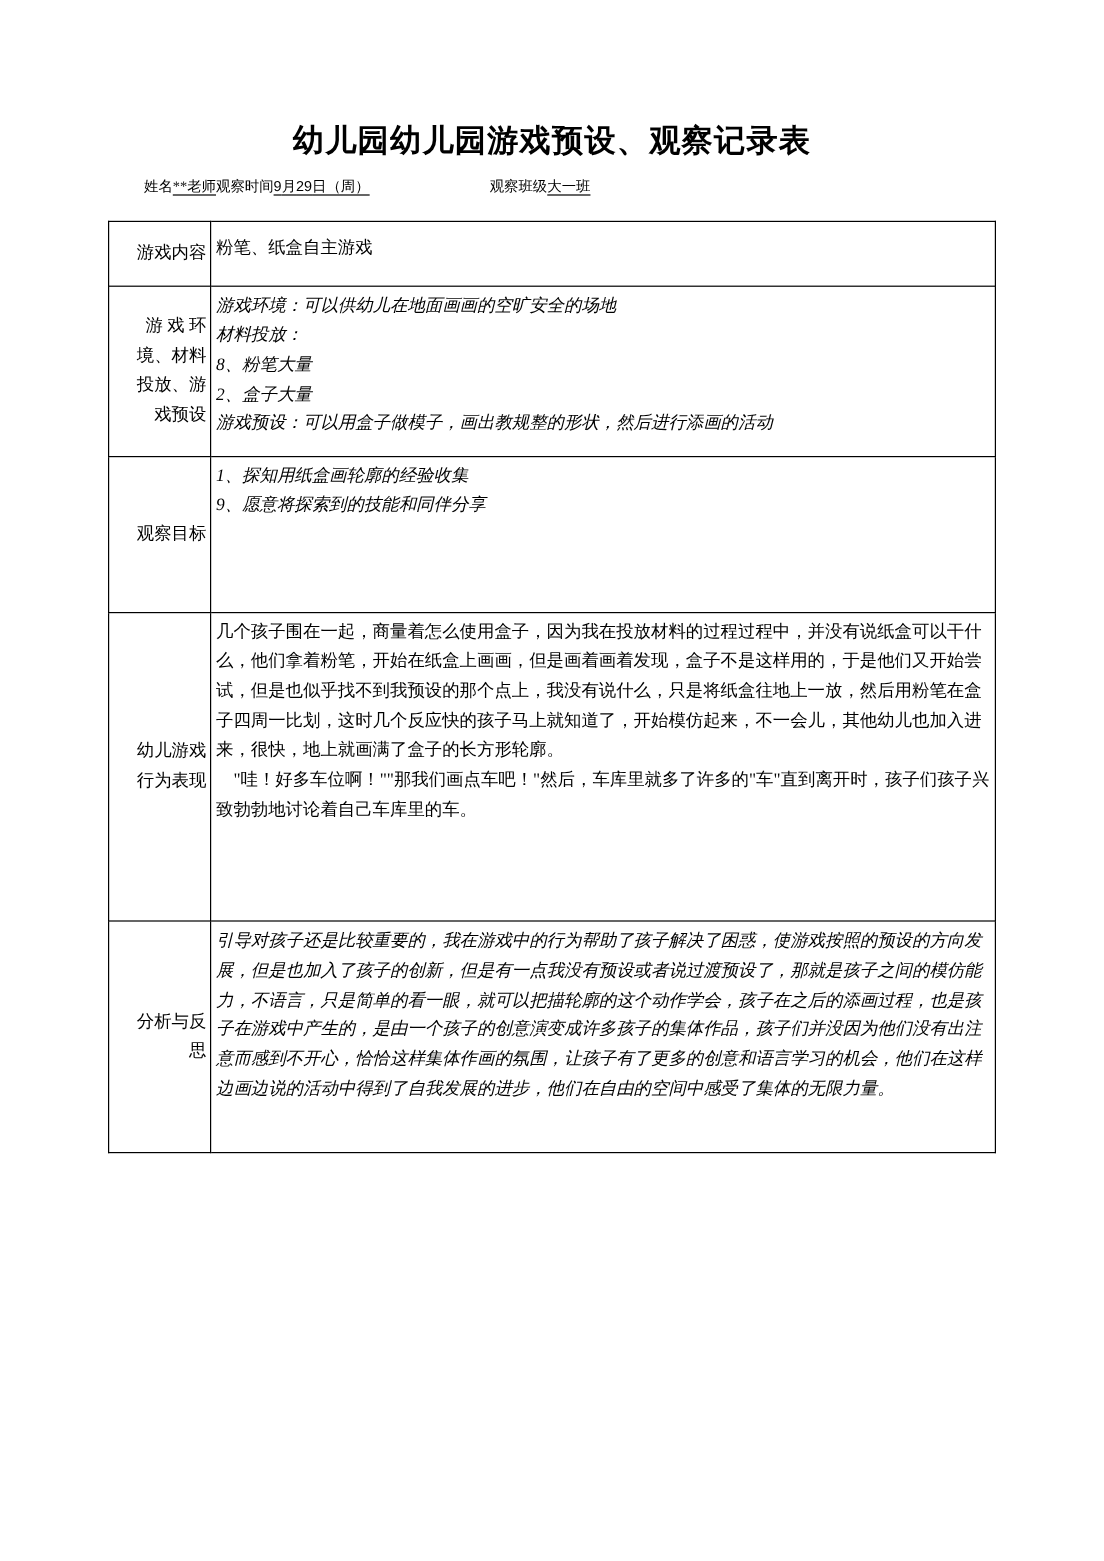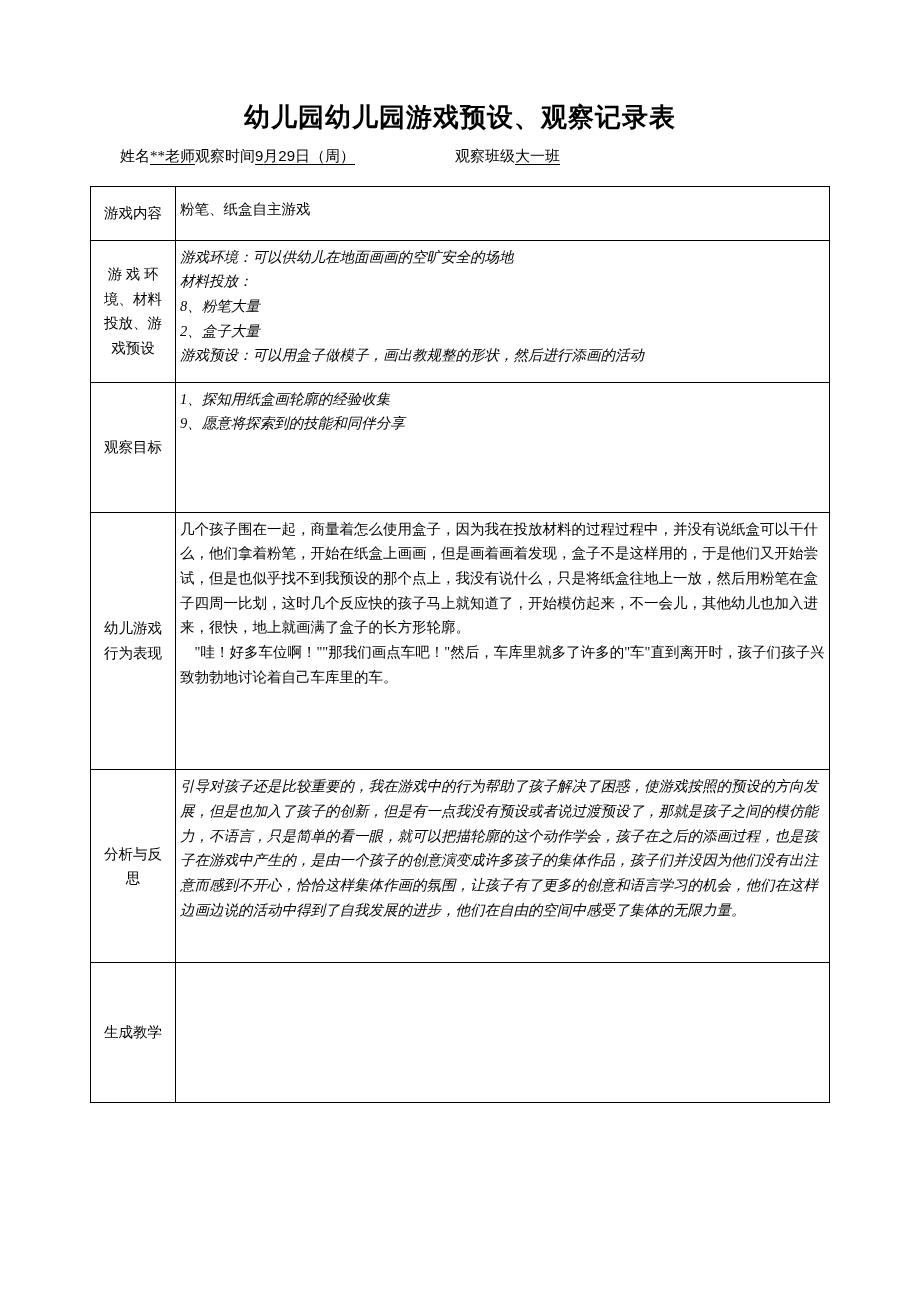--- a/index.html
+++ b/index.html
@@ -15,21 +15,21 @@
       color: #000;
     }
     .title {
       text-align: center;
       font-size: 26px;
       font-weight: bold;
       margin-bottom: 12px;
       letter-spacing: 1px;
     }
     .header-line {
-      font-size: 15px;
+      font-size: 12px;
       margin-bottom: 20px;
       padding-left: 30px;
       display: flex;
       align-items: flex-start;
     }
     .header-line .left-part {
       flex: 0 0 auto;
     }
     .header-line .gap {
       flex: 0 0 auto;
@@ -53,21 +53,21 @@
     td {
       border: 1px solid #000;
       padding: 6px 4px;
       font-size: 14.5px;
       line-height: 1.7;
       vertical-align: top;
     }
     td.label-cell {
       width: 85px;
       vertical-align: middle;
-      text-align: center;
+      text-align: right;
       padding: 6px 3px;
     }
     .content-line {
       margin: 0;
     }
     .row-content {
       padding: 4px 4px 14px 4px;
       font-style: italic;
     }
     .row-tall {
@@ -136,18 +136,14 @@
       <span>　"哇！好多车位啊！""那我们画点车吧！"然后，车库里就多了许多的"车"直到离开时，孩子们孩子兴致勃勃地讨论着自己车库里的车。</span>
     </td>
   </tr>
   <tr>
     <td class="label-cell">
       <div>分析与反</div>
       <div>思</div>
     </td>
     <td class="row-content" style="padding-bottom:40px;">引导对孩子还是比较重要的，我在游戏中的行为帮助了孩子解决了困惑，使游戏按照的预设的方向发展，但是也加入了孩子的创新，但是有一点我没有预设或者说过渡预设了，那就是孩子之间的模仿能力，不语言，只是简单的看一眼，就可以把描轮廓的这个动作学会，孩子在之后的添画过程，也是孩子在游戏中产生的，是由一个孩子的创意演变成许多孩子的集体作品，孩子们并没因为他们没有出注意而感到不开心，恰恰这样集体作画的氛围，让孩子有了更多的创意和语言学习的机会，他们在这样边画边说的活动中得到了自我发展的进步，他们在自由的空间中感受了集体的无限力量。</td>
   </tr>
-  <tr>
-    <td class="label-cell row-generate">生成教学</td>
-    <td class="row-generate"></td>
-  </tr>
 </tbody>
   </table>
 
 </body></html>

